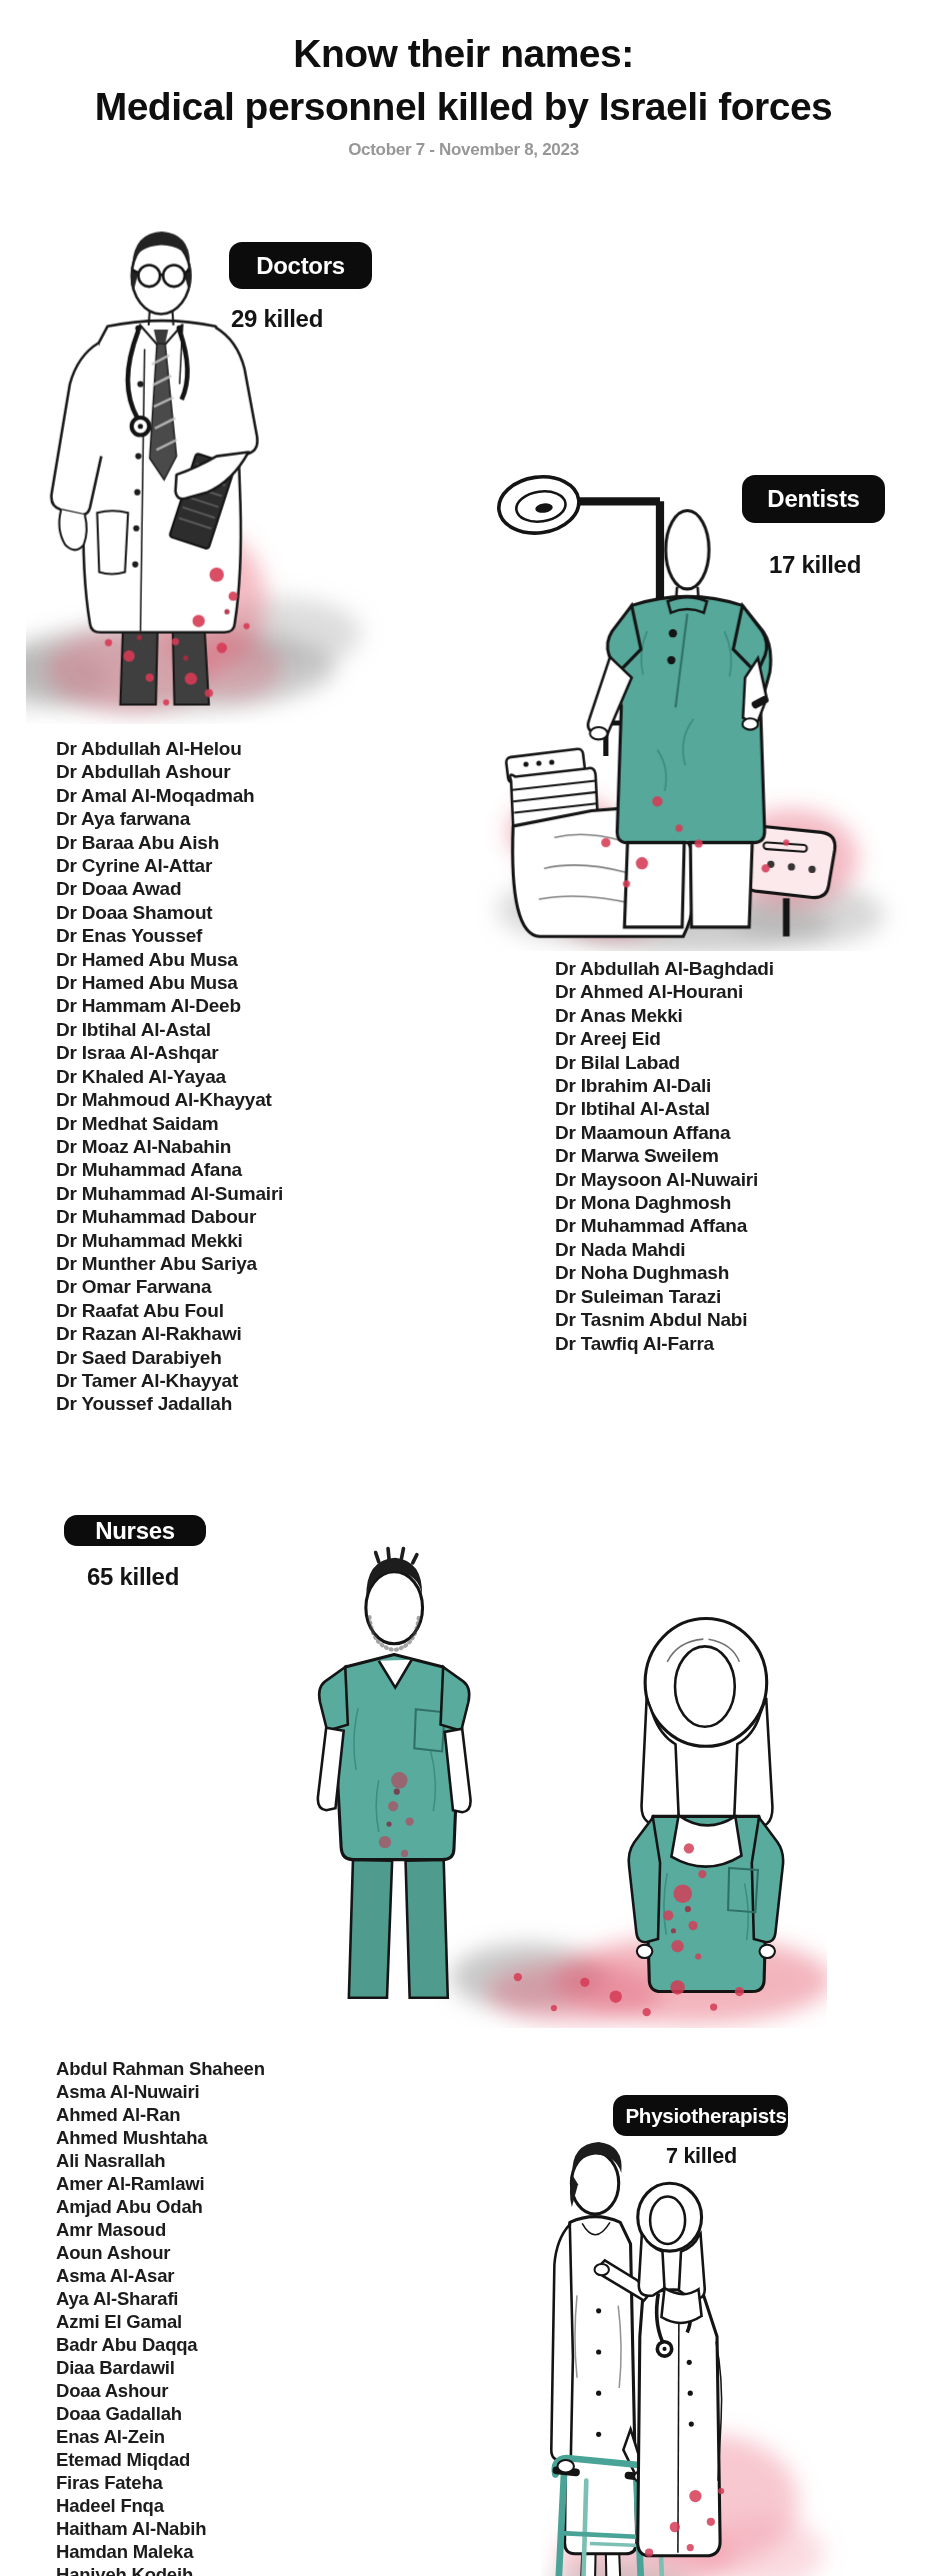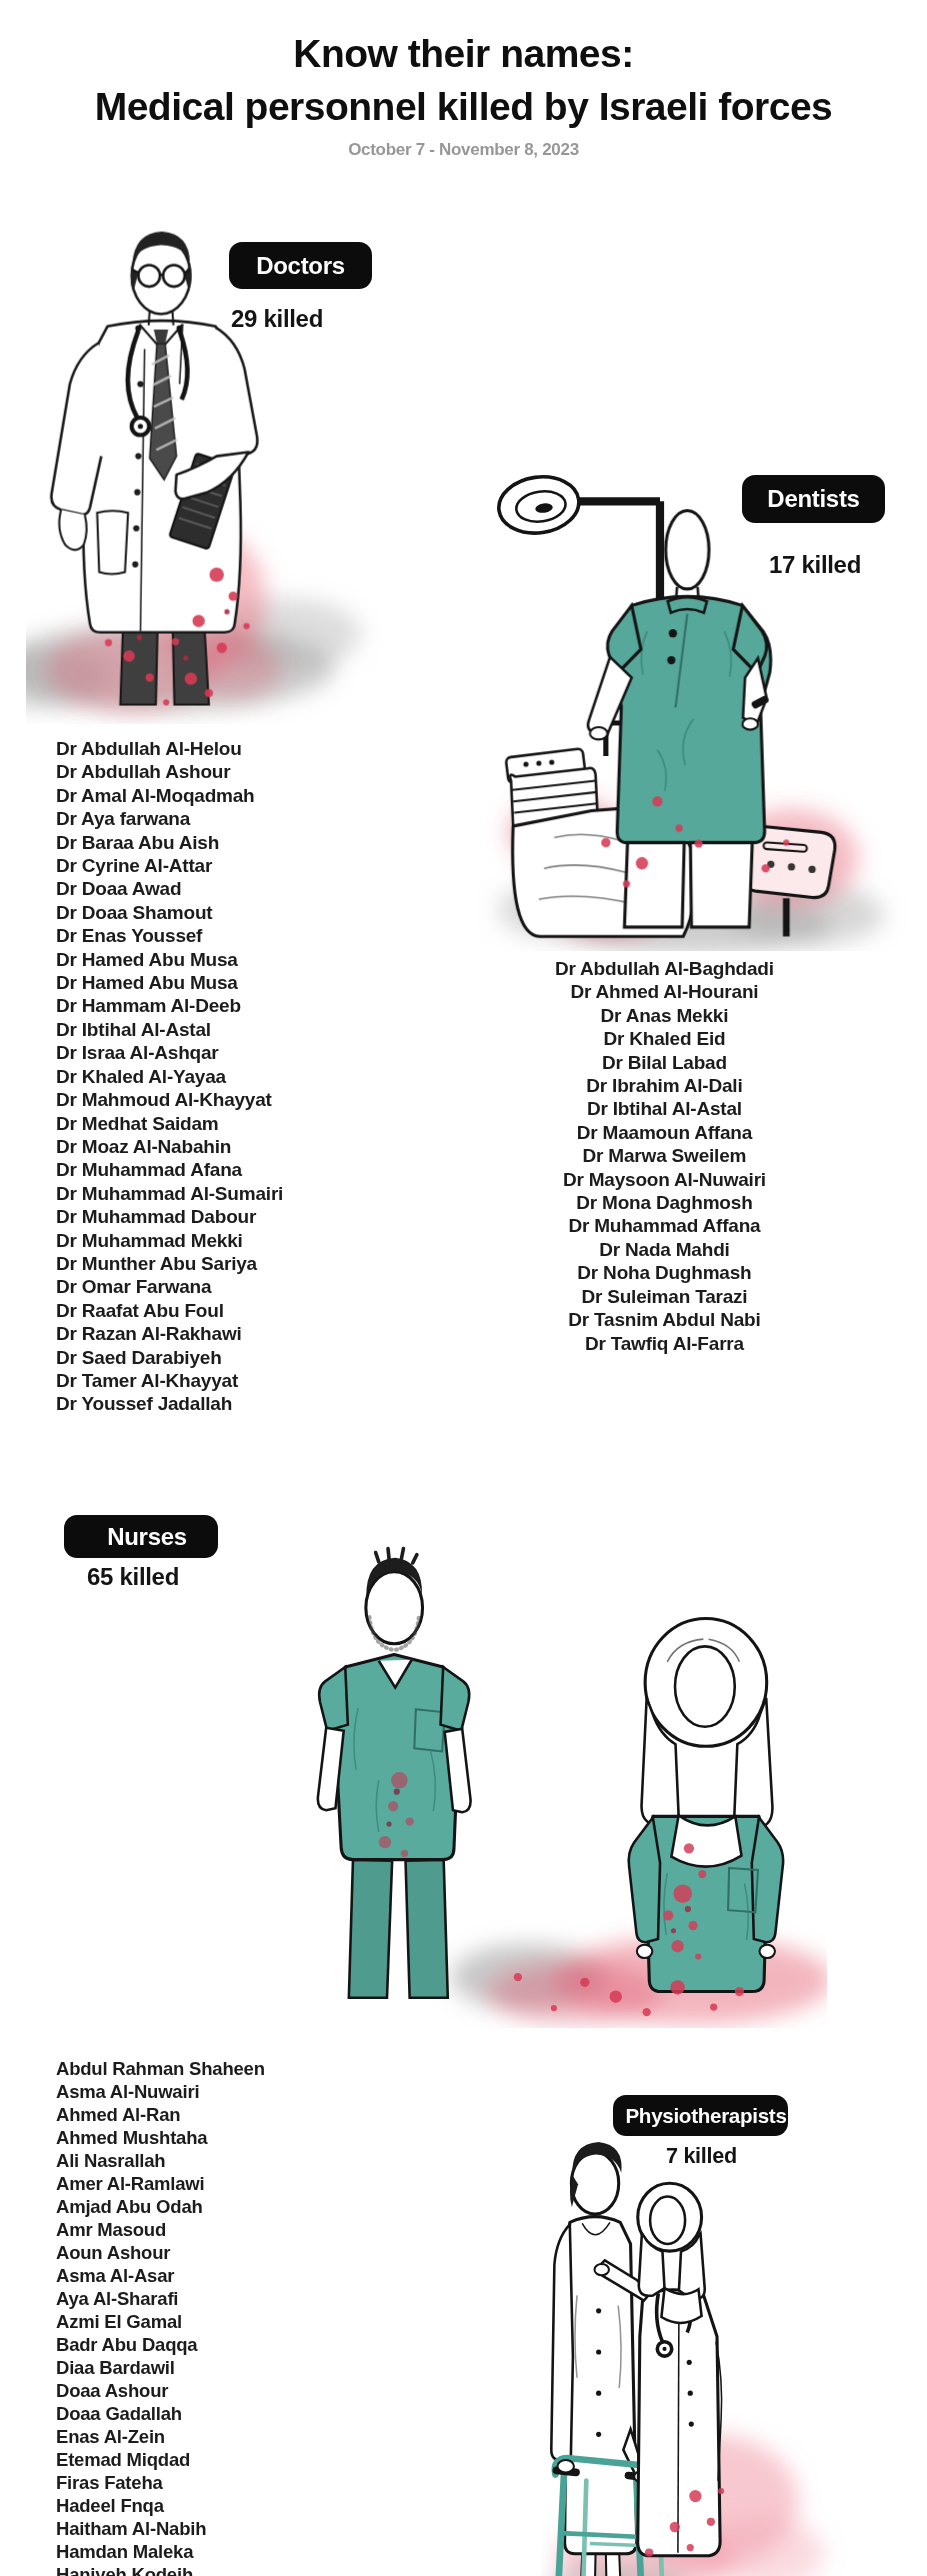--- a/index.html
+++ b/index.html
@@ -25,23 +25,23 @@
   .illus svg{display:block;width:100%;height:100%;}
 
   .doctors-badge{left:229px;top:242px;width:143px;height:47px;font-size:24px;}
   .doctors-killed{left:231px;top:305px;font-size:24px;}
   .doctors-illus{left:26px;top:214px;width:371px;height:510px;}
   .doctors-names{left:56px;top:737px;}
 
   .dentists-illus{left:477px;top:389px;width:451px;height:562px;}
   .dentists-badge{left:742px;top:475px;width:143px;height:48px;font-size:24px;}
   .dentists-killed{left:769px;top:551px;font-size:24px;}
-  .dentists-names{left:555px;top:957px;text-align:center;}
-
-  .nurses-badge{left:64px;top:1515px;width:142px;height:43px;font-size:24px;padding-left:12px;}
+  .dentists-names{left:555px;top:957px;}
+
+  .nurses-badge{left:64px;top:1515px;width:142px;height:31px;font-size:24px;}
   .nurses-killed{left:87px;top:1563px;font-size:24px;}
   .nurses-illus{left:286px;top:1533px;width:541px;height:495px;}
   .nurses-names{left:56px;top:2057px;font-size:18.5px;line-height:23px;}
 
   .physio-badge{left:613px;top:2095px;width:164px;height:41px;font-size:20.6px;padding-left:11px;}
   .physio-killed{left:666px;top:2143px;font-size:21.6px;}
   .physio-illus{left:541px;top:2141px;width:386px;height:497px;}
 </style>
 </head>
 <body>
@@ -241,21 +241,21 @@
           <circle cx="600" cy="880" r="6"></circle>
       </g>
     </svg>
   </div>
   <div class="badge dentists-badge">Dentists</div>
   <div class="killed dentists-killed">17 killed</div>
   <div class="names dentists-names">
       <div>Dr Abdullah Al-Baghdadi</div>
       <div>Dr Ahmed Al-Hourani</div>
       <div>Dr Anas Mekki</div>
-      <div>Dr Khaled Eid</div>
+      <div>Dr Areej Eid</div>
       <div>Dr Bilal Labad</div>
       <div>Dr Ibrahim Al-Dali</div>
       <div>Dr Ibtihal Al-Astal</div>
       <div>Dr Maamoun Affana</div>
       <div>Dr Marwa Sweilem</div>
       <div>Dr Maysoon Al-Nuwairi</div>
       <div>Dr Mona Daghmosh</div>
       <div>Dr Muhammad Affana</div>
       <div>Dr Nada Mahdi</div>
       <div>Dr Noha Dughmash</div>

